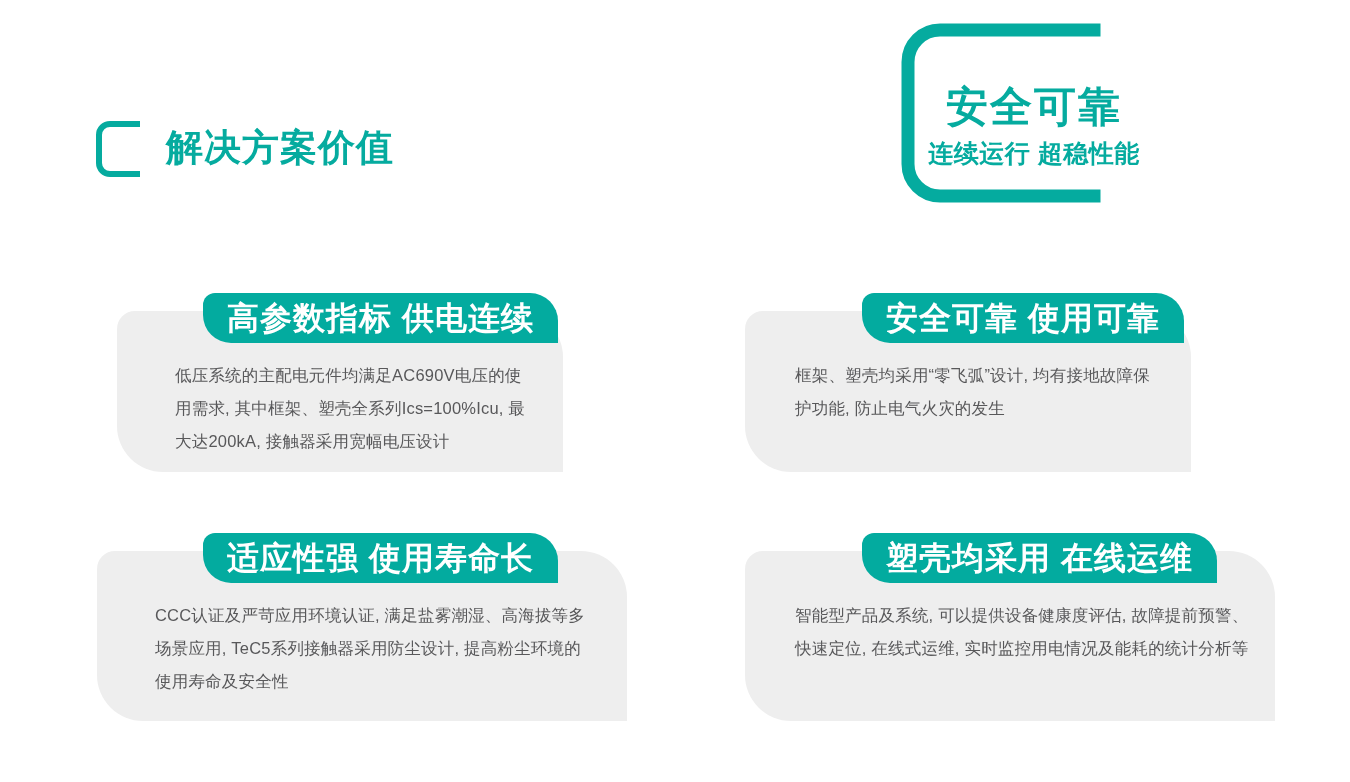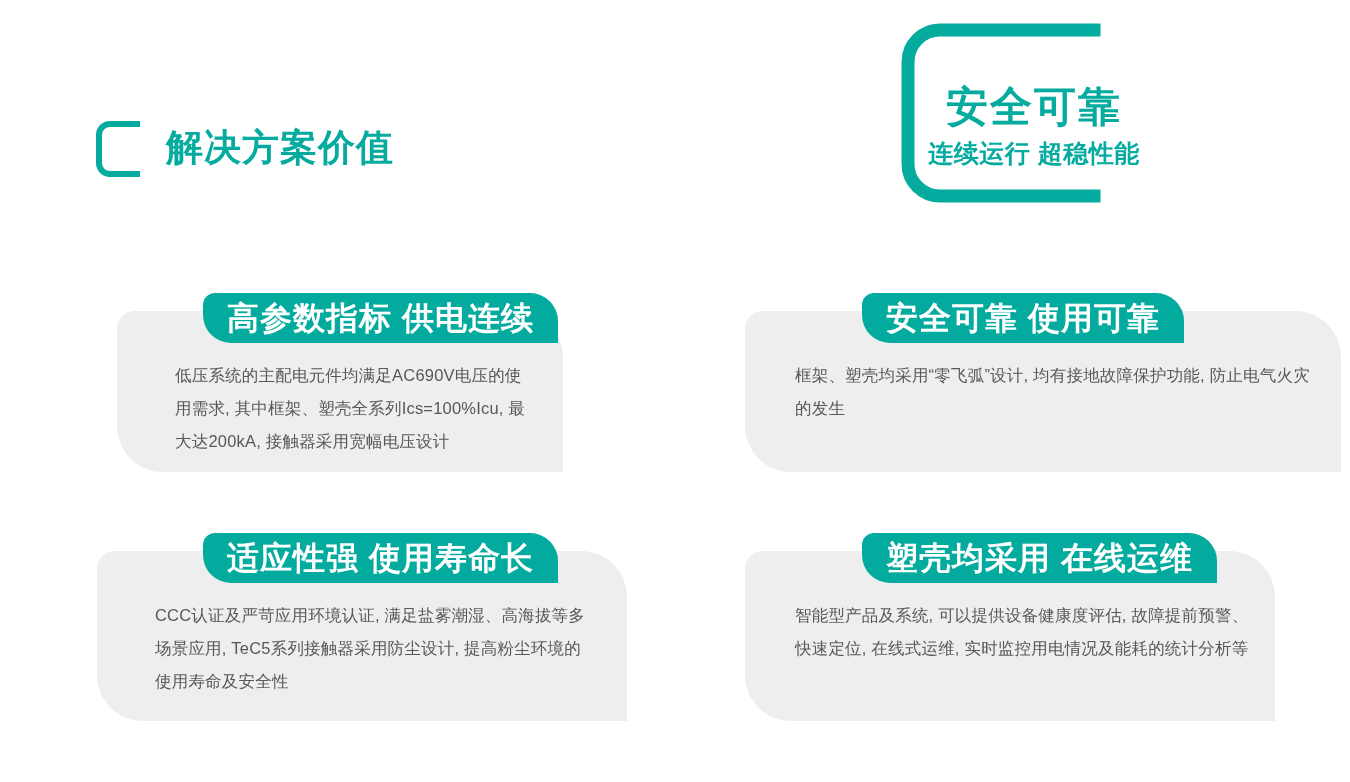--- a/index.html
+++ b/index.html
@@ -96,21 +96,21 @@
     top: 0;
     width: 1350px;
     height: 782px;
   }
   .card {
     position: absolute;
     background: #eeeeee;
     border-radius: 18px 46px 0 46px;
   }
   .card.c0 { left: 97px;  top: 311px; width: 446px; height: 161px; margin-left: 20px; }
-  .card.c1 { left: 745px; top: 311px; width: 596px; height: 161px; }
+  .card.c1 { left: 745px; top: 311px; width: 446px; height: 161px; }
   .card.c2 { left: 97px;  top: 551px; width: 530px; height: 170px; }
   .card.c3 { left: 745px; top: 551px; width: 530px; height: 170px; }
 
   .card-body {
     position: absolute;
     left: 58px;
     right: 30px;
     top: 48px;
     font-size: 16.5px;
     line-height: 33px;

